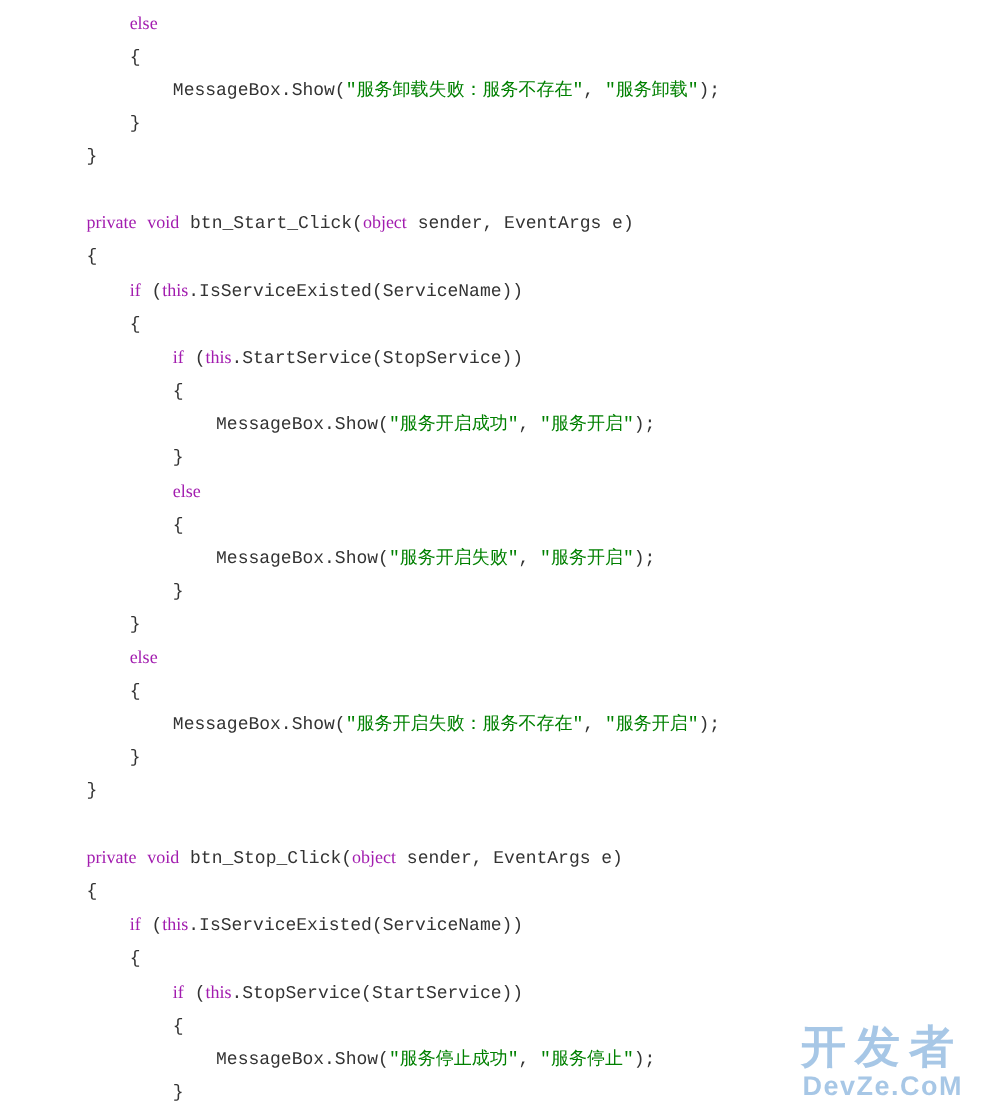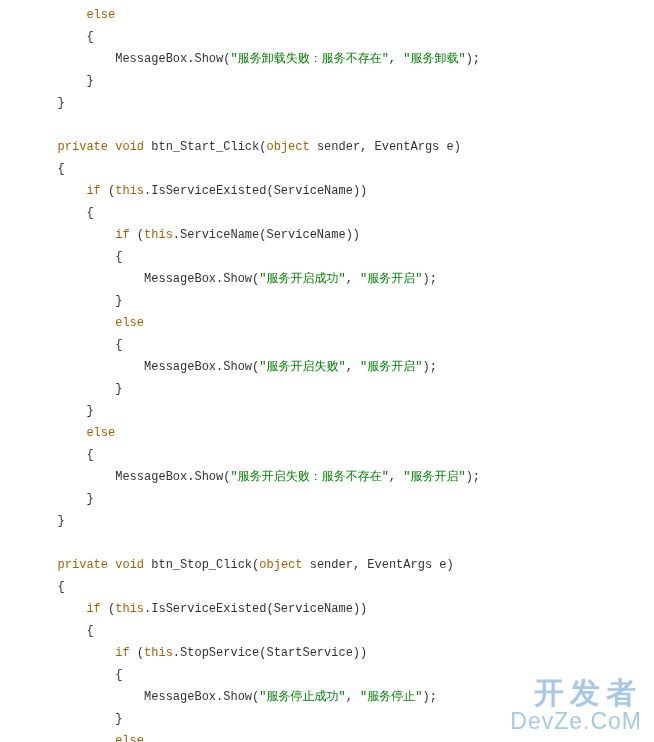--- a/index.html
+++ b/index.html
@@ -20,61 +20,61 @@
     line-height: 22px;
     color: #333;
   }
   .code {
     position: absolute;
     top: 0;
     left: 0;
     padding: 4px 0 0 0;
     white-space: pre;
   }
-  .kw { color: #a16207; }
+  .kw { color: #a21caf; font-family: Liberation Serif, serif; }
   .str { color: #008000; }
   .plain { color: #333333; }
   .watermark {
     position: absolute;
     right: 12px;
     bottom: 6px;
     text-align: right;
     font-family: "Microsoft YaHei", Arial, sans-serif;
     pointer-events: none;
   }
   .wm-top {
     font-size: 30px;
     font-weight: 700;
     letter-spacing: 6px;
     color: rgba(60,130,200,0.45);
     line-height: 1;
   }
   .wm-bot {
-    font-size: 23px;
-    font-weight: 400;
+    font-size: 18px;
+    font-weight: 700;
     letter-spacing: 1px;
     color: rgba(60,130,200,0.45);
     line-height: 1.2;
   }
 </style>
 </head>
 <body>
 <div class="frame">
 
 <div class="code"><span><span class="plain">            </span><span class="kw">else</span></span>
 <span><span class="plain">            </span><span class="plain">{</span></span>
 <span><span class="plain">                </span><span class="plain">MessageBox.Show(</span><span class="str">"服务卸载失败：服务不存在"</span><span class="plain">, </span><span class="str">"服务卸载"</span><span class="plain">);</span></span>
 <span><span class="plain">            </span><span class="plain">}</span></span>
 <span><span class="plain">        </span><span class="plain">}</span></span>
 <span> </span>
 <span><span class="plain">        </span><span class="kw">private</span><span class="plain"> </span><span class="kw">void</span><span class="plain"> </span><span class="plain">btn_Start_Click</span><span class="plain">(</span><span class="kw">object</span><span class="plain"> sender, EventArgs e)</span></span>
 <span><span class="plain">        </span><span class="plain">{</span></span>
 <span><span class="plain">            </span><span class="kw">if</span><span class="plain"> </span><span class="plain">(</span><span class="kw">this</span><span class="plain">.IsServiceExisted(ServiceName))</span></span>
 <span><span class="plain">            </span><span class="plain">{</span></span>
-<span><span class="plain">                </span><span class="kw">if</span><span class="plain"> </span><span class="plain">(</span><span class="kw">this</span><span class="plain">.ServiceName(ServiceName))</span></span>
+<span><span class="plain">                </span><span class="kw">if</span><span class="plain"> </span><span class="plain">(</span><span class="kw">this</span><span class="plain">.StartService(StopService))</span></span>
 <span><span class="plain">                </span><span class="plain">{</span></span>
 <span><span class="plain">                    </span><span class="plain">MessageBox.Show(</span><span class="str">"服务开启成功"</span><span class="plain">, </span><span class="str">"服务开启"</span><span class="plain">);</span></span>
 <span><span class="plain">                </span><span class="plain">}</span></span>
 <span><span class="plain">                </span><span class="kw">else</span></span>
 <span><span class="plain">                </span><span class="plain">{</span></span>
 <span><span class="plain">                    </span><span class="plain">MessageBox.Show(</span><span class="str">"服务开启失败"</span><span class="plain">, </span><span class="str">"服务开启"</span><span class="plain">);</span></span>
 <span><span class="plain">                </span><span class="plain">}</span></span>
 <span><span class="plain">            </span><span class="plain">}</span></span>
 <span><span class="plain">            </span><span class="kw">else</span></span>
 <span><span class="plain">            </span><span class="plain">{</span></span>

